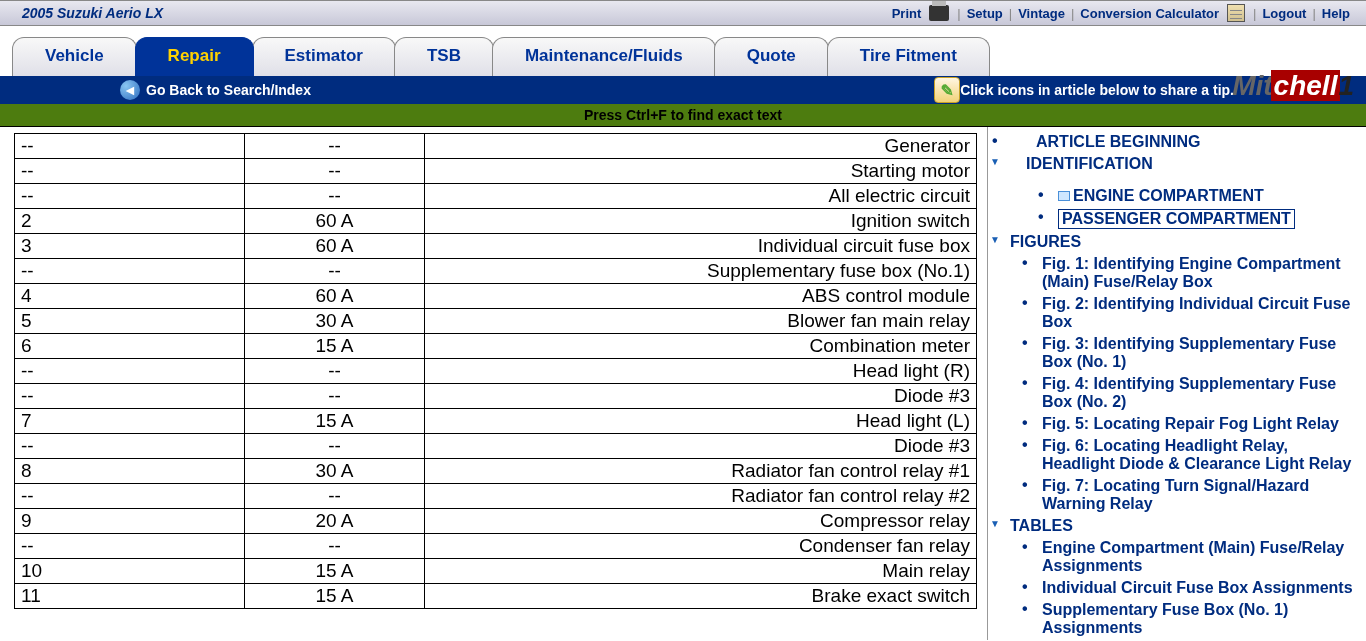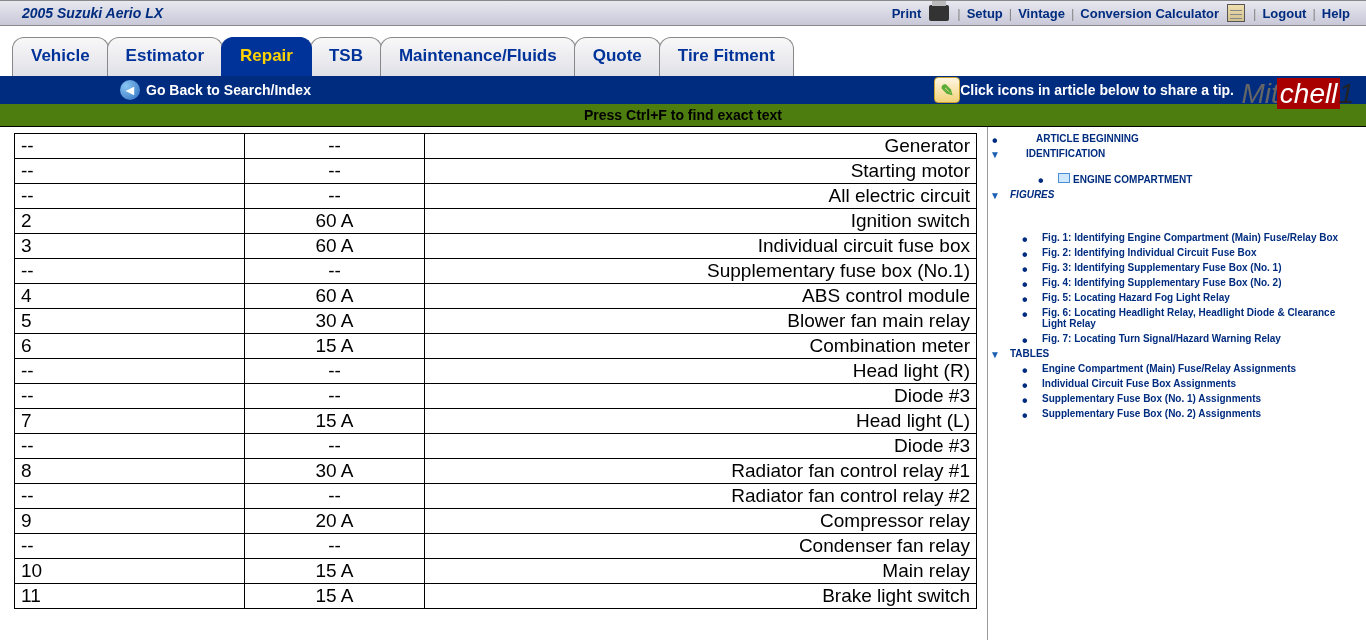--- a/index.html
+++ b/index.html
@@ -9,23 +9,23 @@
 .vehicle-title { color: #002c7f; font-weight: bold; font-style: italic; font-size: 14px; padding-left: 6px; }
 .top-links { display: flex; align-items: center; gap: 6px; font-size: 13px; }
 .top-links a { color: #002c7f; font-weight: bold; text-decoration: none; cursor: pointer; }
 .top-links .sep { color: #888; }
 .printer-icon { display: inline-block; width: 20px; height: 16px; background: #333; border-radius: 2px; position: relative; margin: 0 2px; }
 .printer-icon::before { content: ''; position: absolute; top: -4px; left: 3px; width: 14px; height: 5px; background: #bbb; }
 .calc-icon { display: inline-block; width: 18px; height: 18px; border: 1px solid #555; background: linear-gradient(#f0e0b0, #d0c090); margin: 0 2px; position: relative; }
 .calc-icon::before { content: ''; position: absolute; inset: 2px; background: repeating-linear-gradient(0deg, #888 0 1px, transparent 1px 4px); }
 
 .tab-area { display: flex; align-items: flex-end; padding: 4px 12px 0; gap: 0; background: #fff; height: 50px; position: relative; }
-.tab { padding: 8px 18px 10px; border: 1px solid #888; border-bottom: none; border-radius: 12px 12px 0 0; background: linear-gradient(#f8f8f8, #e0e0e8); color: #003399; font-weight: bold; font-size: 17px; cursor: pointer; margin-right: -2px; position: relative; }
+.tab { padding: 8px 32px 10px; border: 1px solid #888; border-bottom: none; border-radius: 12px 12px 0 0; background: linear-gradient(#f8f8f8, #e0e0e8); color: #003399; font-weight: bold; font-size: 17px; cursor: pointer; margin-right: -2px; position: relative; }
 .tab.active { background: #003399; color: #ffd200; z-index: 2; border-color: #003399; }
-.logo { position: absolute; right: 12px; top: 52px; font-style: italic; font-weight: 400; font-size: 28px; color: #666; font-family: Arial Black, Arial, sans-serif; z-index: 5; }
+.logo { position: absolute; right: 12px; top: 44px; font-style: italic; font-weight: 700; font-size: 28px; color: #666; font-family: Arial Black, Arial, sans-serif; z-index: 5; }
 .logo .ch { background: #a80000; color: #fff; padding: 0 3px; font-style: italic; margin-left: -2px; }
 .logo .one { color: #222; font-style: italic; margin-left: -2px; }
 
 .blue-bar { background: #002c7f; color: #fff; height: 28px; display: flex; align-items: center; justify-content: space-between; padding: 0 12px 0 120px; font-size: 14px; font-weight: bold; }
 .blue-bar .left { display: flex; align-items: center; gap: 6px; cursor: pointer; }
 .blue-bar .right { display: flex; align-items: center; padding-right: 120px; justify-content: flex-end; }
 .back-icon { display: inline-flex; width: 20px; height: 20px; border-radius: 50%; background: radial-gradient(circle at 30% 30%, #8ac6f2, #2c6cbf); align-items: center; justify-content: center; color: #fff; font-size: 14px; }
 .tip-icon { width: 26px; height: 26px; background: linear-gradient(#fff6e2,#f2d37a); border-radius: 4px; border: 1px solid #c9a227; display:flex; align-items:center; justify-content:center; }
 .tip-icon::after { content: '✎'; color: #5a3; font-size: 16px; }
 
@@ -33,21 +33,21 @@
 
 .content-area { display: flex; height: 513px; }
 .table-wrap { width: 988px; overflow-y: scroll; overflow-x: auto; border-right: 1px solid #999; position: relative; }
 .table-inner { padding: 6px 10px 6px 14px; }
 table.fuse { width: 100%; border-collapse: collapse; font-family: "Times New Roman", Times, serif; font-size: 19px; }
 table.fuse td { border: 1px solid #000; padding: 1px 6px; vertical-align: top; }
 table.fuse td.c1 { width: 230px; text-align: left; }
 table.fuse td.c2 { width: 180px; text-align: center; }
 table.fuse td.c3 { text-align: right; }
 
-.nav-wrap { width: 378px; overflow-y: scroll; overflow-x: auto; padding: 4px 6px 4px 2px; font-size: 10px; font-weight: bold; color: #002c7f; }
+.nav-wrap { width: 378px; overflow-y: scroll; overflow-x: auto; padding: 4px 6px 4px 2px; font-size: 16px; font-weight: bold; color: #002c7f; }
 .nav-wrap ul { list-style: none; }
 .nav-wrap li { padding: 2px 0 2px 18px; position: relative; }
 .nav-wrap li.bulleted::before { content: '•'; position: absolute; left: 2px; top: 1px; color: #002c7f; font-size: 16px; }
 .nav-wrap li.expandable::before { content: '▼'; position: absolute; left: 0; top: 3px; color: #1a5fb4; font-size: 10px; }
 .nav-wrap a { color: #002c7f; text-decoration: none; cursor: pointer; }
 .nav-wrap .sub { padding-left: 26px; }
 .nav-wrap .sub li { padding-left: 22px; }
 .nav-wrap .selected { border: 1px solid #002c7f; padding: 0 3px; display: inline-block; }
 .flag-icon { display: inline-block; width: 12px; height: 10px; background: #cfe7ff; border: 1px solid #4a90d9; margin-right: 3px; }
 </style>
@@ -68,22 +68,22 @@
     <span class="calc-icon"></span>
     <span class="sep">|</span>
     <a>Logout</a>
     <span class="sep">|</span>
     <a>Help</a>
   </div>
 </div>
 
 <div class="tab-area">
   <div class="tab">Vehicle</div>
+    <div class="tab active">Repair</div>
     <div class="tab">Estimator</div>
-    <div class="tab active">Repair</div>
     <div class="tab">TSB</div>
     <div class="tab">Maintenance/Fluids</div>
     <div class="tab">Quote</div>
     <div class="tab">Tire Fitment</div>
     <div class="logo">
     <span>Mit</span><span class="ch">chell</span><span class="one">1</span>
   </div>
 </div>
 
 <div class="blue-bar">
@@ -190,43 +190,44 @@
               <td class="c3">Condenser fan relay</td>
             </tr>
             <tr>
               <td class="c1">10</td>
               <td class="c2">15 A</td>
               <td class="c3">Main relay</td>
             </tr>
             <tr>
               <td class="c1">11</td>
               <td class="c2">15 A</td>
-              <td class="c3">Brake light switch</td>
+              <td class="c3">Brake exact switch</td>
             </tr>
           </tbody>
       </table>
     </div>
   </div>
   <div class="nav-wrap">
     <ul>
       <li class="bulleted" style="padding-left:46px;"><a>ARTICLE BEGINNING</a></li>
       <li class="expandable" style="padding-left:36px;"><a>IDENTIFICATION</a></li>
     </ul>
     <ul class="sub" style="padding-left:46px;margin-top:10px;">
       <li class="bulleted"><span class="flag-icon"></span><a>ENGINE COMPARTMENT</a></li>
+      <li class="bulleted"><span class="selected"><a>PASSENGER COMPARTMENT</a></span></li>
     </ul>
     <ul>
-      <li class="expandable" style="padding-left:20px;font-style:italic;"><a>FIGURES</a></li>
-    </ul>
-    <ul class="sub" id="fig-list" style="padding-left:30px;margin-top:28px;">
+      <li class="expandable" style="padding-left:20px;"><a>FIGURES</a></li>
+    </ul>
+    <ul class="sub" id="fig-list" style="padding-left:30px;">
         <li class="bulleted"><a>Fig. 1: Identifying Engine Compartment (Main) Fuse/Relay Box</a></li>
         <li class="bulleted"><a>Fig. 2: Identifying Individual Circuit Fuse Box</a></li>
         <li class="bulleted"><a>Fig. 3: Identifying Supplementary Fuse Box (No. 1)</a></li>
         <li class="bulleted"><a>Fig. 4: Identifying Supplementary Fuse Box (No. 2)</a></li>
-        <li class="bulleted"><a>Fig. 5: Locating Hazard Fog Light Relay</a></li>
+        <li class="bulleted"><a>Fig. 5: Locating Repair Fog Light Relay</a></li>
         <li class="bulleted"><a>Fig. 6: Locating Headlight Relay, Headlight Diode &amp; Clearance Light Relay</a></li>
         <li class="bulleted"><a>Fig. 7: Locating Turn Signal/Hazard Warning Relay</a></li>
       </ul>
     <ul>
       <li class="expandable" style="padding-left:20px;"><a>TABLES</a></li>
     </ul>
     <ul class="sub" id="table-list" style="padding-left:30px;">
         <li class="bulleted"><a>Engine Compartment (Main) Fuse/Relay Assignments</a></li>
         <li class="bulleted"><a>Individual Circuit Fuse Box Assignments</a></li>
         <li class="bulleted"><a>Supplementary Fuse Box (No. 1) Assignments</a></li>

